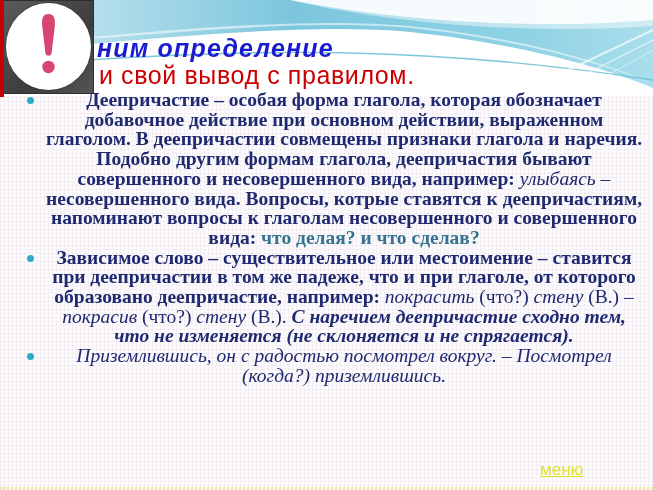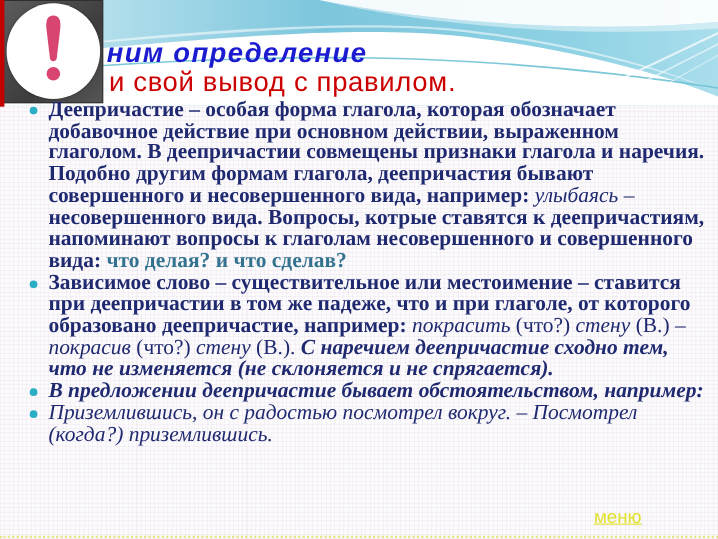--- a/index.html
+++ b/index.html
@@ -26,21 +26,21 @@
   
   .title1{position:absolute;left:97px;top:34px;
         font-family:"Liberation Sans",sans-serif;font-weight:bold;font-style:italic;
         font-size:25px;letter-spacing:1.2px;color:#1b1bd0;white-space:nowrap;}
   .title2{position:absolute;left:99px;top:61px;
         font-family:"Liberation Sans",sans-serif;font-weight:normal;
         font-size:25px;letter-spacing:.6px;color:#cc0000;white-space:nowrap;}
   
   ul.bullets{position:absolute;left:26px;top:90px;width:618px;margin:0;padding:0;
         list-style:none;color:#1f2970;font-size:19.5px;line-height:19.7px;}
-  ul.bullets li{position:relative;padding-left:18px;margin:0;}
+  ul.bullets li{position:relative;padding-left:18px;margin:0;text-align:center;}
   ul.bullets li::before{content:"";position:absolute;left:1px;top:7px;width:7px;height:7px;
         border-radius:50%;background:#29aec6;}
   .r-b{font-weight:bold;}
   .r-i{font-style:italic;}
   .r-bi{font-weight:bold;font-style:italic;}
   .r-n{}
   .r-teal{font-weight:bold;color:#34738f;}
   
   .menu-link{position:absolute;left:540px;top:460px;
         font-family:"Liberation Sans",sans-serif;font-size:17px;
@@ -84,20 +84,19 @@
     </div>
   </div>
   <div class="logo-red-strip"></div>
 
   <div class="title1">ним определение</div>
   <div class="title2">и свой вывод с правилом.</div>
 
   <ul class="bullets">
       <li><span class="r-b">Деепричастие – особая форма глагола, которая обозначает добавочное действие при основном действии, выраженном глаголом. В деепричастии совмещены признаки глагола и наречия. Подобно другим формам глагола, деепричастия бывают совершенного и несовершенного вида, например: </span><span class="r-i">улыбаясь – </span><span class="r-b">несовершенного вида. Вопросы, котрые ставятся к деепричастиям, напоминают вопросы к глаголам несовершенного и совершенного вида: </span><span class="r-teal">что делая? и что сделав?</span></li>
       <li><span class="r-b">Зависимое слово – существительное или местоимение – ставится при деепричастии в том же падеже, что и при глаголе, от которого образовано деепричастие, например: </span><span class="r-i">покрасить </span><span class="r-n">(что?) </span><span class="r-i">стену </span><span class="r-n">(В.) – </span><span class="r-i">покрасив </span><span class="r-n">(что?) </span><span class="r-i">стену </span><span class="r-n">(В.). </span><span class="r-bi">С наречием деепричастие сходно тем, что не изменяется (не склоняется и не спрягается).</span></li>
-      <li><span class="r-bi">В предложении деепричастие бывает обстоятельством, например:</span></li>
       <li><span class="r-i">Приземлившись, он с радостью посмотрел вокруг. – Посмотрел (когда?) приземлившись.</span></li>
     </ul>
 
   <a class="menu-link">меню</a>
 
   <div class="bottom-line"></div>
 </div>
 
 </body></html>

